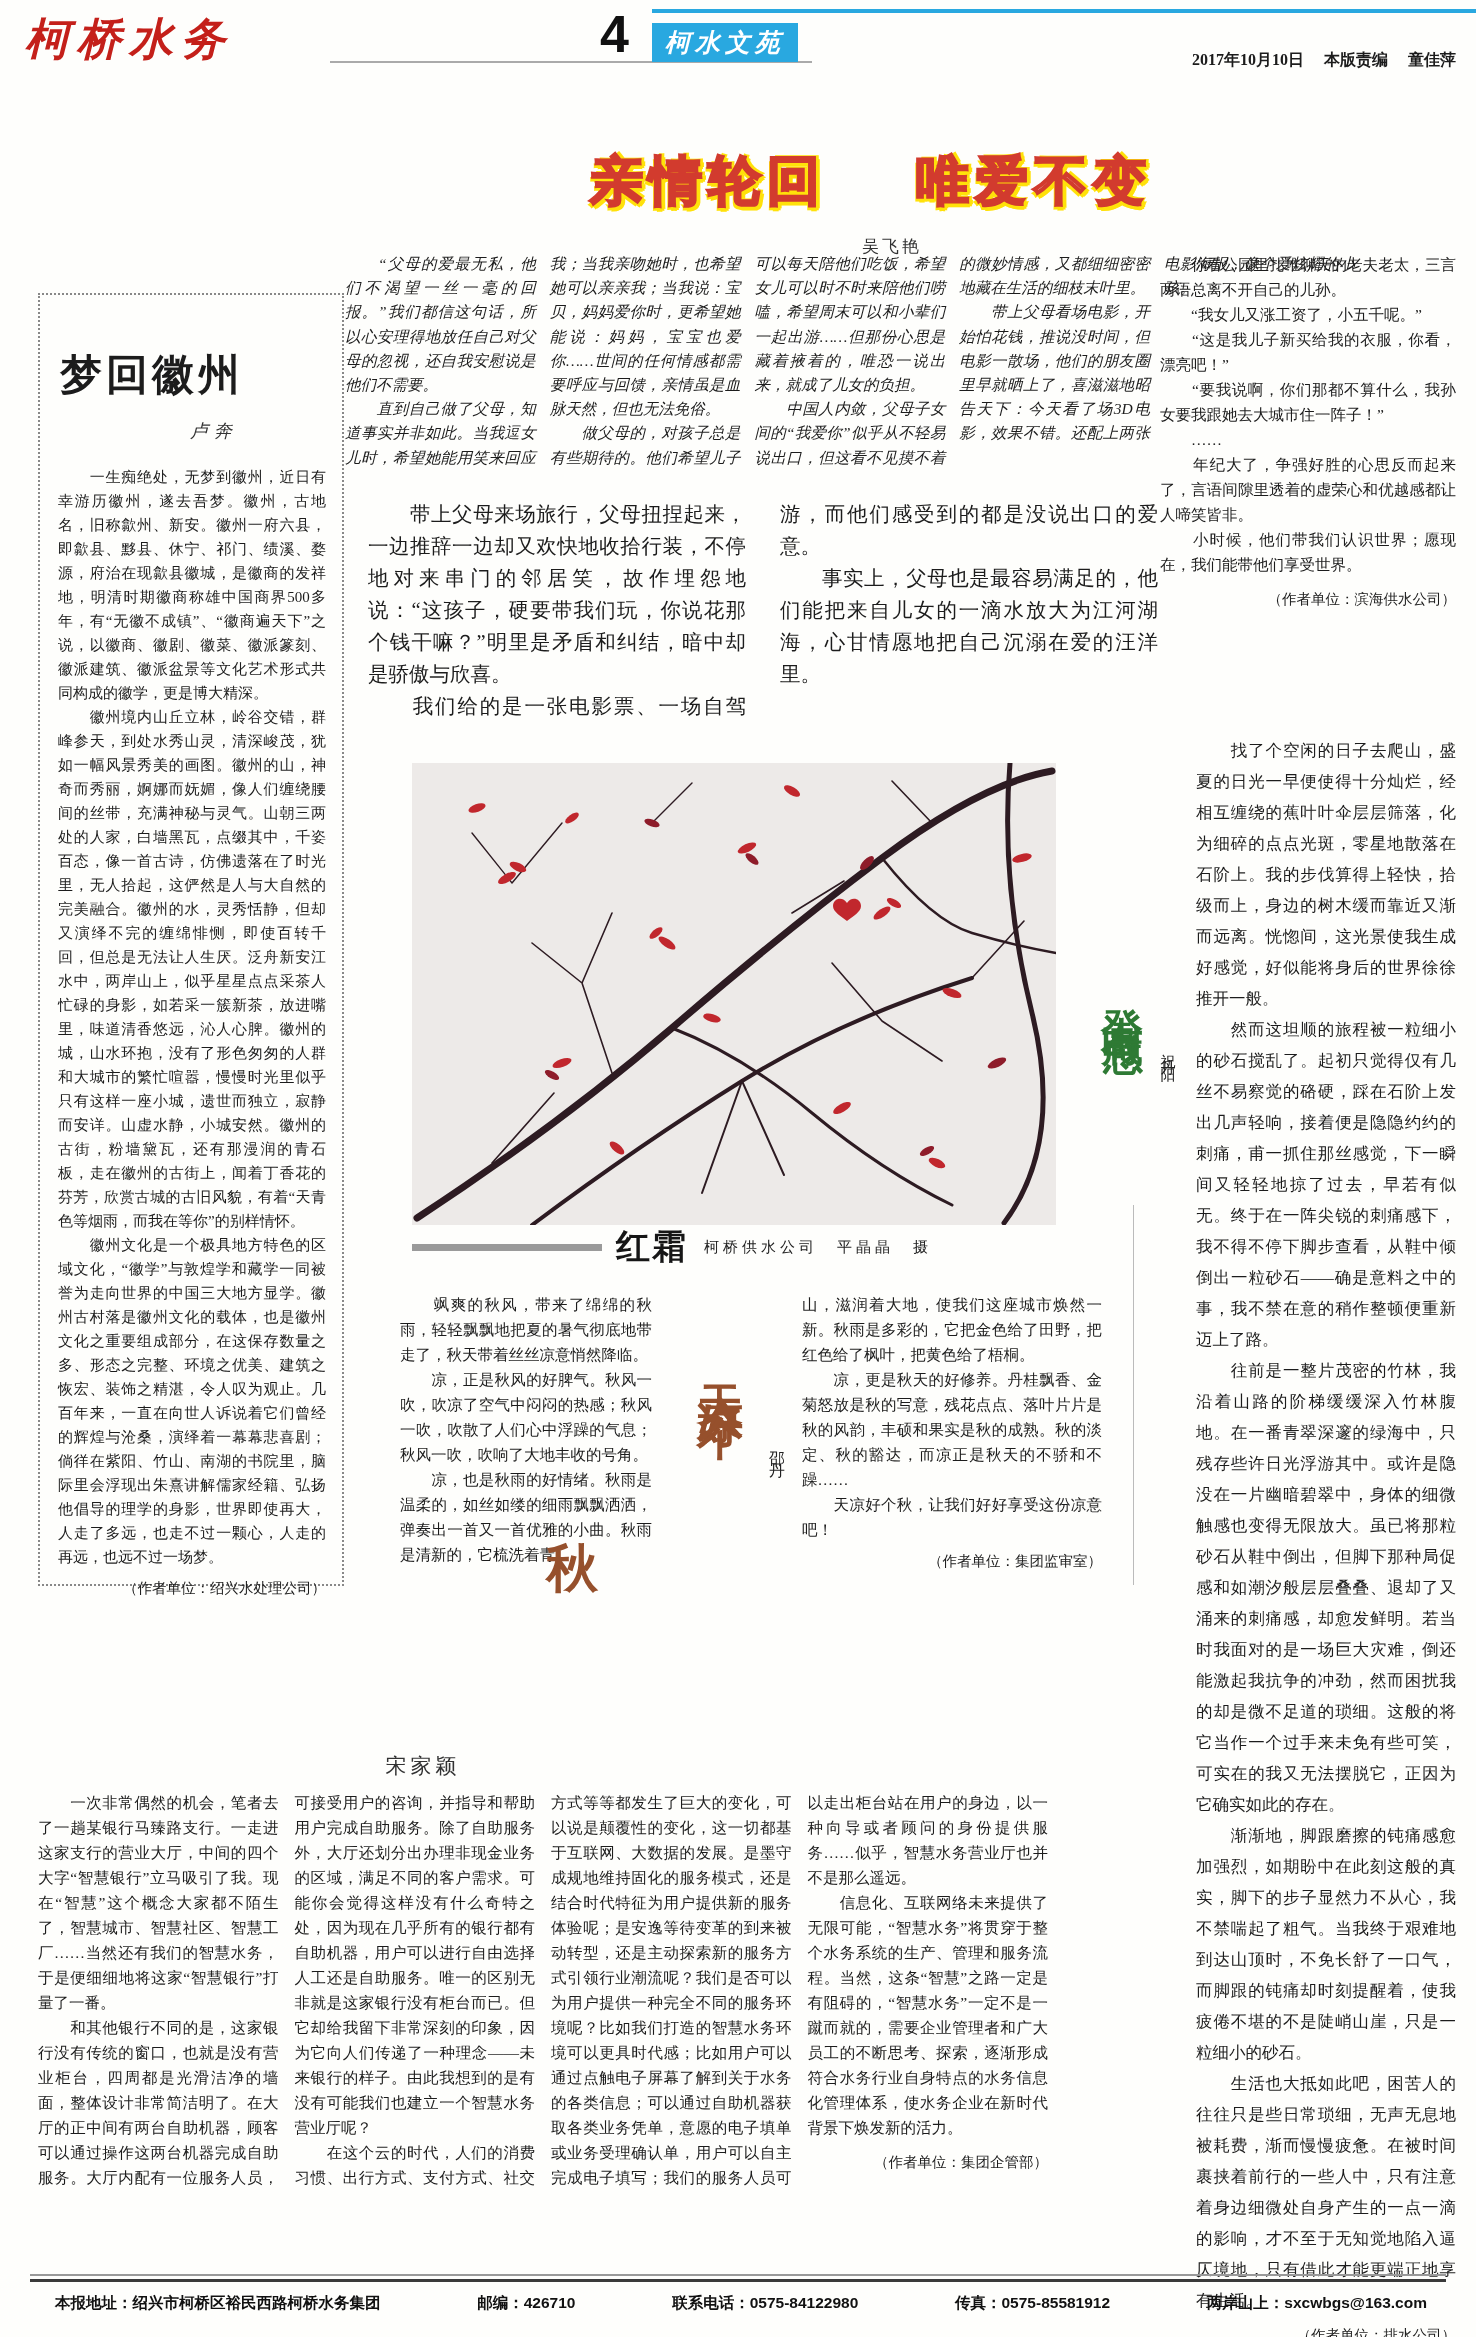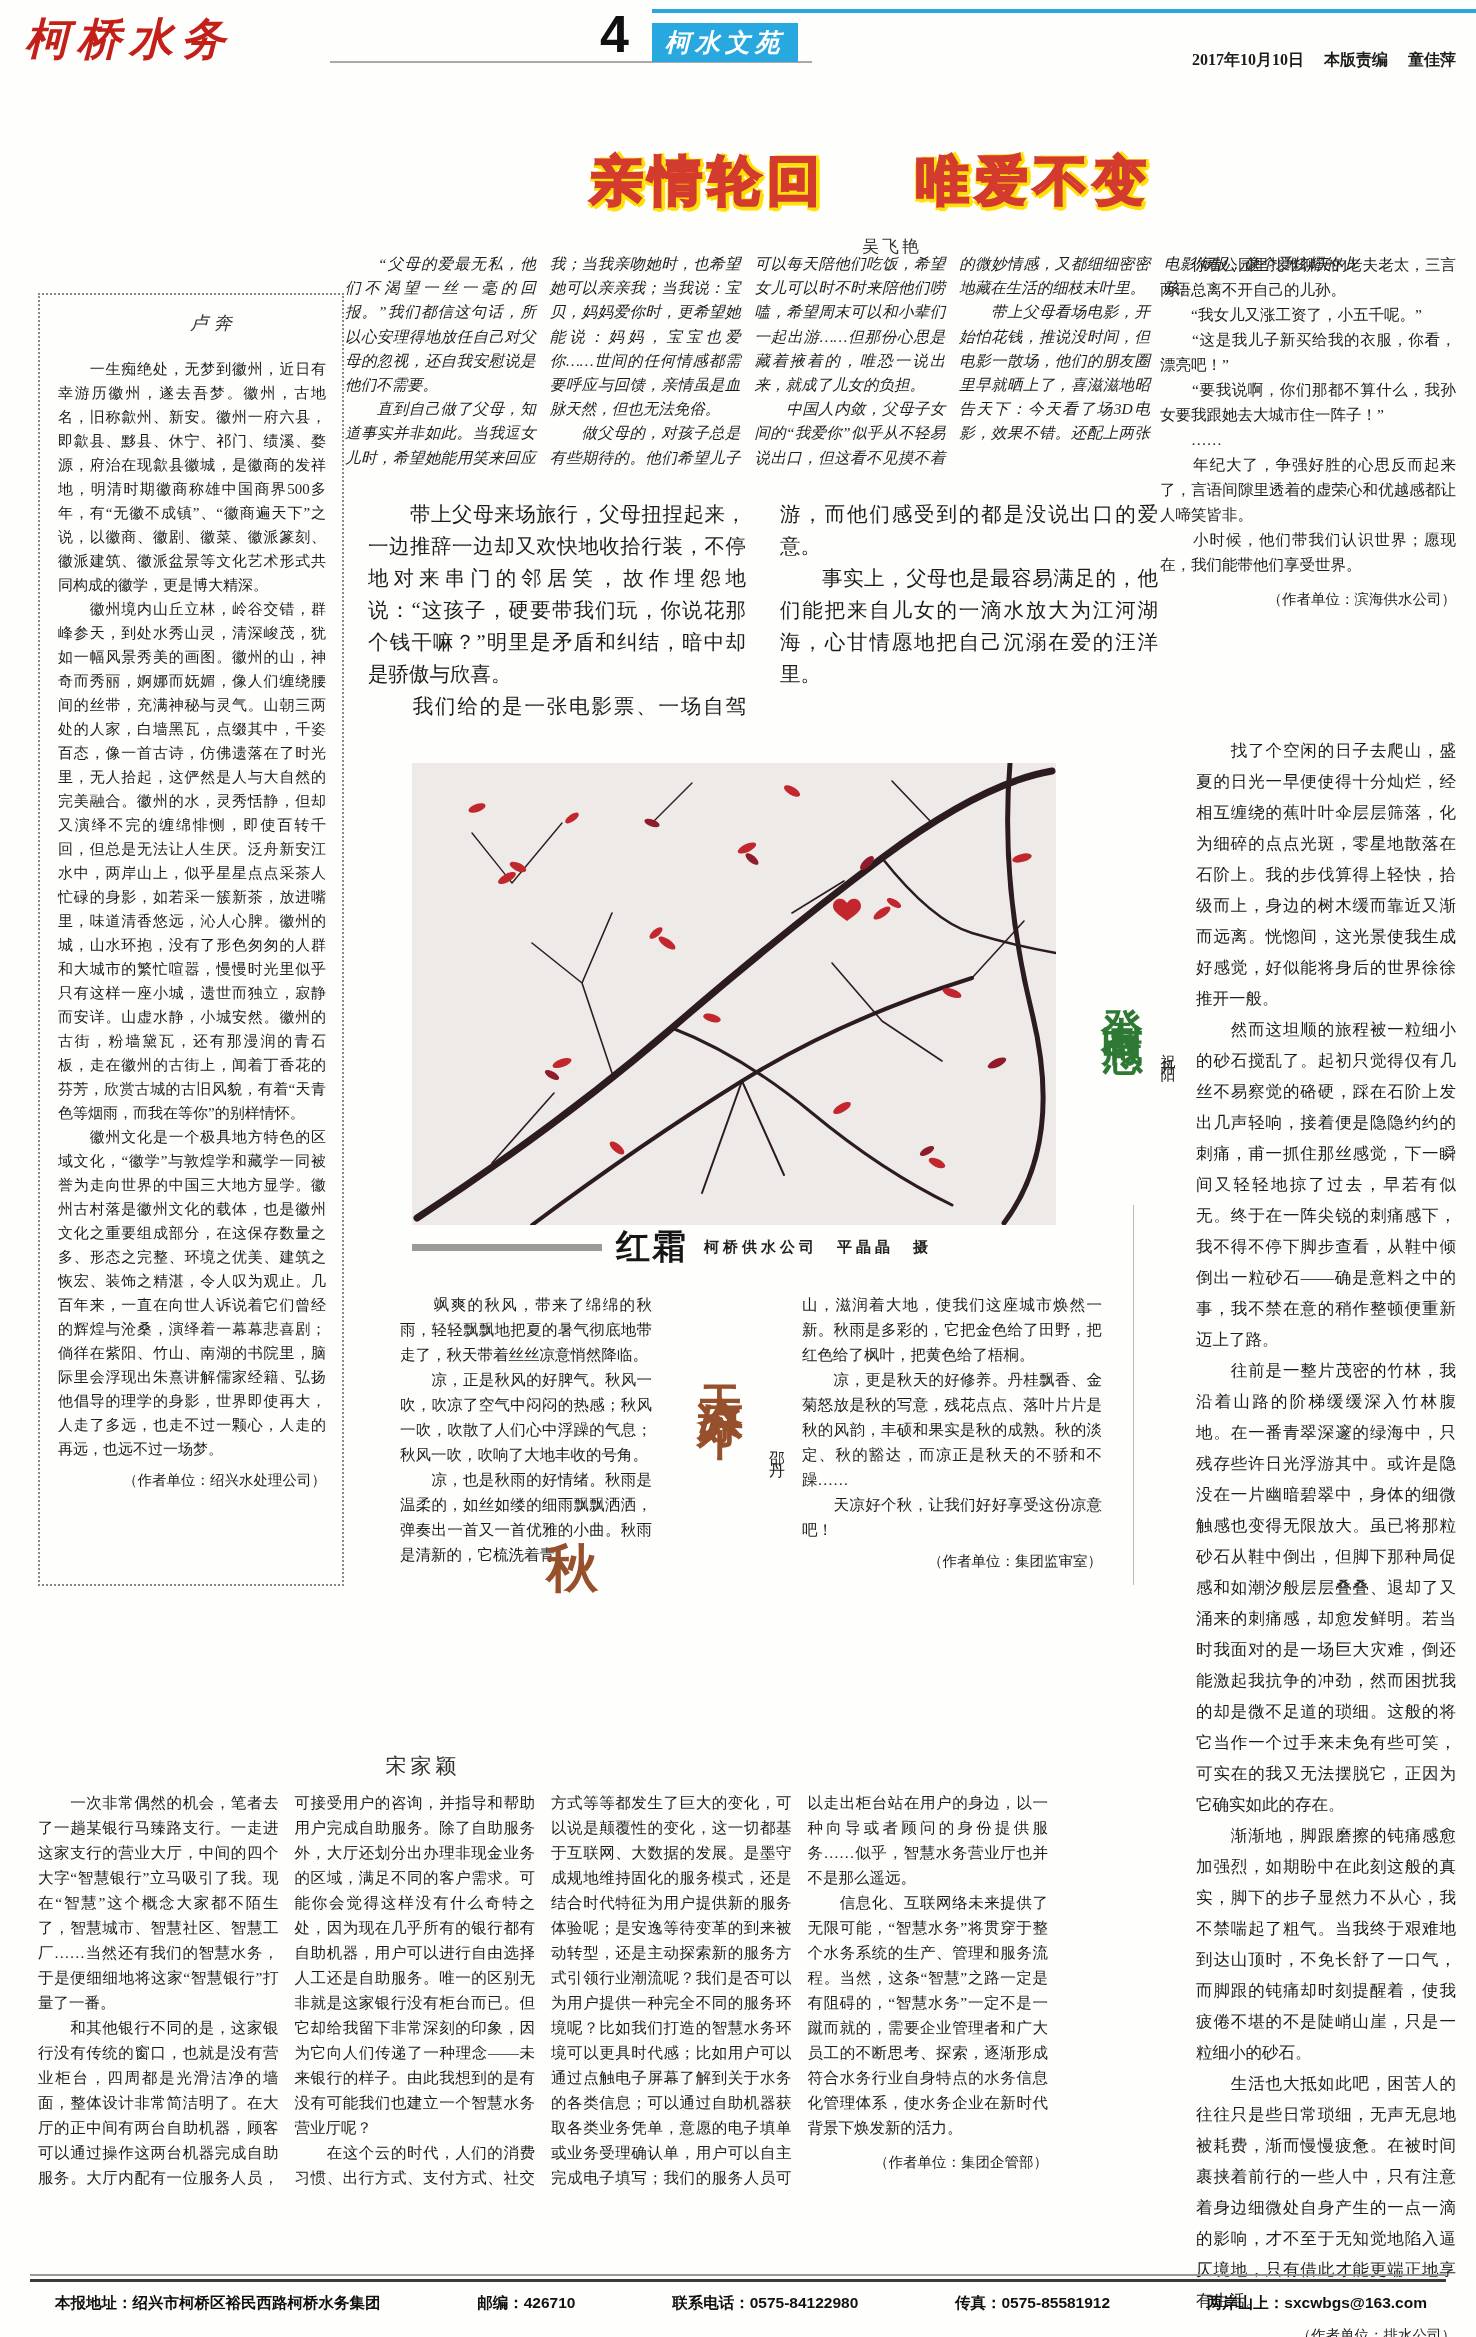--- a/index.html
+++ b/index.html
@@ -30,21 +30,21 @@
   
   .dash-box{border:2px dotted #888;}
   .boxed-title{font-size:42px;font-weight:bold;letter-spacing:4px;}
   .boxed-author{font-size:18px;letter-spacing:6px;color:#333;font-style:italic;}
   .boxed-body{font-size:15px;line-height:24px;}
   
   .caption-row{display:flex;align-items:center;}
   .caption-bar{width:190px;height:7px;background:#9a9a9a;}
   .caption-title{font-family:"Liberation Sans",sans-serif;font-weight:900;font-size:34px;color:#161616;
                  letter-spacing:2px;margin-left:14px;}
-  .caption-credit{font-size:15px;font-weight:bold;margin-left:16px;letter-spacing:4px;color:#222;}
+  .caption-credit{font-size:15px;font-weight:normal;margin-left:16px;letter-spacing:4px;color:#222;}
   
   .vert{writing-mode:vertical-rl;text-orientation:upright;}
   .autumn-col{font-size:15.5px;line-height:25px;}
   .autumn-title{font-size:46px;font-weight:bold;color:#96502c;letter-spacing:10px;
                 font-family:"DejaVu Serif",serif;}
   .autumn-last{font-size:52px;font-weight:bold;color:#96502c;font-family:"DejaVu Serif",serif;}
   .autumn-author{font-size:16px;letter-spacing:12px;color:#222;}
   
   .mountain-title{font-size:42px;font-weight:bold;color:#2e7a34;letter-spacing:8px;
                   font-family:"DejaVu Serif",serif;}
@@ -99,20 +99,21 @@
 　　“我女儿又涨工资了，小五千呢。”
 　　“这是我儿子新买给我的衣服，你看，漂亮吧！”
 　　“要我说啊，你们那都不算什么，我孙女要我跟她去大城市住一阵子！”
 　　……
 　　年纪大了，争强好胜的心思反而起来了，言语间隙里透着的虚荣心和优越感都让人啼笑皆非。
 　　小时候，他们带我们认识世界；愿现在，我们能带他们享受世界。</div>
     <div class="attr">（作者单位：滨海供水公司）</div>
   </div>
 
   <div class="abs dash-box" style="left:38px;top:293px;width:306px;height:1293px;box-sizing:border-box;">
+    <div class="boxed-title" style="margin:52px 0 0 20px;">梦回徽州</div>
     <div class="boxed-author" style="margin:16px 0 0 150px;">卢奔</div>
     <div class="boxed-body body-text" style="margin:22px 16px 0 18px;">　　一生痴绝处，无梦到徽州，近日有幸游历徽州，遂去吾梦。徽州，古地名，旧称歙州、新安。徽州一府六县，即歙县、黟县、休宁、祁门、绩溪、婺源，府治在现歙县徽城，是徽商的发祥地，明清时期徽商称雄中国商界500多年，有“无徽不成镇”、“徽商遍天下”之说，以徽商、徽剧、徽菜、徽派篆刻、徽派建筑、徽派盆景等文化艺术形式共同构成的徽学，更是博大精深。
 　　徽州境内山丘立林，岭谷交错，群峰参天，到处水秀山灵，清深峻茂，犹如一幅风景秀美的画图。徽州的山，神奇而秀丽，婀娜而妩媚，像人们缠绕腰间的丝带，充满神秘与灵气。山朝三两处的人家，白墙黑瓦，点缀其中，千姿百态，像一首古诗，仿佛遗落在了时光里，无人拾起，这俨然是人与大自然的完美融合。徽州的水，灵秀恬静，但却又演绎不完的缠绵悱恻，即使百转千回，但总是无法让人生厌。泛舟新安江水中，两岸山上，似乎星星点点采茶人忙碌的身影，如若采一簇新茶，放进嘴里，味道清香悠远，沁人心脾。徽州的城，山水环抱，没有了形色匆匆的人群和大城市的繁忙喧嚣，慢慢时光里似乎只有这样一座小城，遗世而独立，寂静而安详。山虚水静，小城安然。徽州的古街，粉墙黛瓦，还有那漫润的青石板，走在徽州的古街上，闻着丁香花的芬芳，欣赏古城的古旧风貌，有着“天青色等烟雨，而我在等你”的别样情怀。
 　　徽州文化是一个极具地方特色的区域文化，“徽学”与敦煌学和藏学一同被誉为走向世界的中国三大地方显学。徽州古村落是徽州文化的载体，也是徽州文化之重要组成部分，在这保存数量之多、形态之完整、环境之优美、建筑之恢宏、装饰之精湛，令人叹为观止。几百年来，一直在向世人诉说着它们曾经的辉煌与沧桑，演绎着一幕幕悲喜剧；倘徉在紫阳、竹山、南湖的书院里，脑际里会浮现出朱熹讲解儒家经籍、弘扬他倡导的理学的身影，世界即使再大，人走了多远，也走不过一颗心，人走的再远，也远不过一场梦。</div>
     <div class="attr" style="margin-right:16px;">（作者单位：绍兴水处理公司）</div>
   </div>
 
   <div class="abs" style="left:412px;top:763px;width:644px;height:462px;">
     <svg width="644" height="462" viewBox="0 0 644 462">
       <rect width="644" height="462" fill="#edeae8"></rect>

